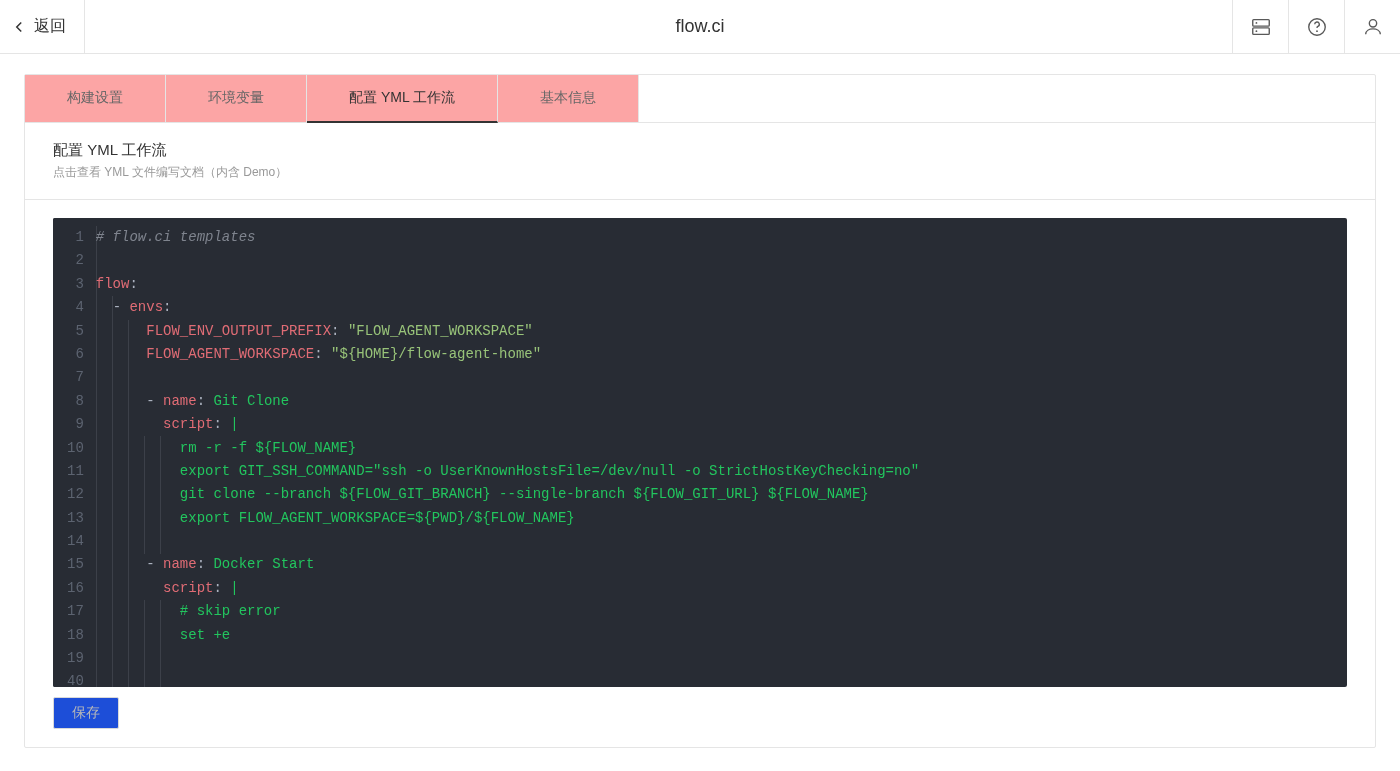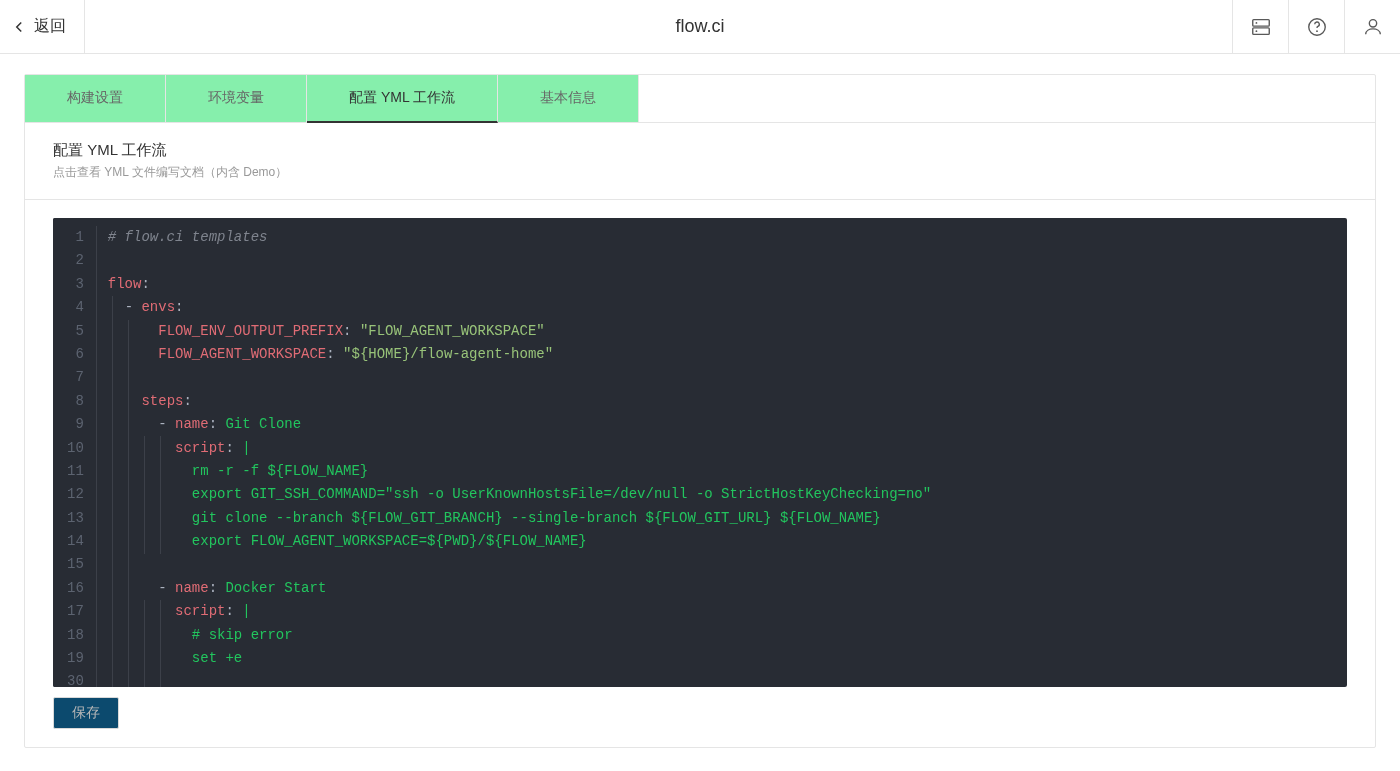--- a/index.html
+++ b/index.html
@@ -85,21 +85,21 @@
   display: flex;
   border-bottom: 1px solid #e5e5e5;
 }
 
 .tab {
   padding: 14px 42px;
   border-right: 1px solid #e5e5e5;
   cursor: pointer;
   color: #666;
   font-size: 14px;
-  background: #86efac;
+  background: #fca5a5;
 }
 
 .tab.active {
   color: #333;
   border-bottom: 2px solid #333;
   margin-bottom: -1px;
 }
 
 .section-header {
   padding: 18px 28px;
@@ -139,21 +139,21 @@
   color: #5c6370;
   background: #282c34;
   user-select: none;
 }
 
 .gutter div {
   height: 23.4px;
 }
 
 .code {
-  padding: 8px 12px;
+  padding: 8px 0;
   color: #abb2bf;
   flex: 1;
   position: relative;
 }
 
 .code-line {
   height: 23.4px;
   white-space: pre;
   position: relative;
 }
@@ -175,21 +175,21 @@
 .comment { color: #7f848e; font-style: italic; }
 .key { color: #e06c75; }
 .string { color: #98c379; }
 .punct { color: #abb2bf; }
 .plain { color: #22c55e; }
 
 .save-btn {
   margin-top: 10px;
   padding: 6px 18px;
   border: 1px solid #d9d9d9;
-  background: #0c4a6e;
+  background: #1d4ed8;
   color: #b8b8b8;
   border-radius: 2px;
   font-size: 14px;
   cursor: pointer;
 }
 </style>
 </head>
 <body>
 
 <div class="topbar">
@@ -253,40 +253,39 @@
           <div>10</div>
           <div>11</div>
           <div>12</div>
           <div>13</div>
           <div>14</div>
           <div>15</div>
           <div>16</div>
           <div>17</div>
           <div>18</div>
           <div>19</div>
-          <div>30</div>
+          <div>40</div>
       </div>
       <div class="code">
         <div class="indent-guides">
           <div class="indent-guide" style="left:0px;height:468px;"></div>
           <div class="indent-guide" style="left:16px;top:70px;height:398px;"></div>
           <div class="indent-guide" style="left:32px;top:94px;height:374px;"></div>
           <div class="indent-guide" style="left:48px;top:210px;height:118px;"></div>
           <div class="indent-guide" style="left:64px;top:210px;height:118px;"></div>
           <div class="indent-guide" style="left:48px;top:374px;height:94px;"></div>
           <div class="indent-guide" style="left:64px;top:374px;height:94px;"></div>
         </div>
         <div class="code-line"><span class="comment"># flow.ci templates</span></div>
         <div class="code-line"></div>
         <div class="code-line"><span class="key">flow</span><span class="punct">:</span></div>
         <div class="code-line">  <span class="punct">- </span><span class="key">envs</span><span class="punct">:</span></div>
         <div class="code-line">      <span class="key">FLOW_ENV_OUTPUT_PREFIX</span><span class="punct">: </span><span class="string">"FLOW_AGENT_WORKSPACE"</span></div>
         <div class="code-line">      <span class="key">FLOW_AGENT_WORKSPACE</span><span class="punct">: </span><span class="string">"${HOME}/flow-agent-home"</span></div>
         <div class="code-line"></div>
-        <div class="code-line">    <span class="key">steps</span><span class="punct">:</span></div>
         <div class="code-line">      <span class="punct">- </span><span class="key">name</span><span class="punct">: </span><span class="plain">Git Clone</span></div>
         <div class="code-line">        <span class="key">script</span><span class="punct">: </span><span class="plain">|</span></div>
         <div class="code-line">          <span class="plain">rm -r -f ${FLOW_NAME}</span></div>
         <div class="code-line">          <span class="plain">export GIT_SSH_COMMAND="ssh -o UserKnownHostsFile=/dev/null -o StrictHostKeyChecking=no"</span></div>
         <div class="code-line">          <span class="plain">git clone --branch ${FLOW_GIT_BRANCH} --single-branch ${FLOW_GIT_URL} ${FLOW_NAME}</span></div>
         <div class="code-line">          <span class="plain">export FLOW_AGENT_WORKSPACE=${PWD}/${FLOW_NAME}</span></div>
         <div class="code-line"></div>
         <div class="code-line">      <span class="punct">- </span><span class="key">name</span><span class="punct">: </span><span class="plain">Docker Start</span></div>
         <div class="code-line">        <span class="key">script</span><span class="punct">: </span><span class="plain">|</span></div>
         <div class="code-line">          <span class="plain"># skip error</span></div>

